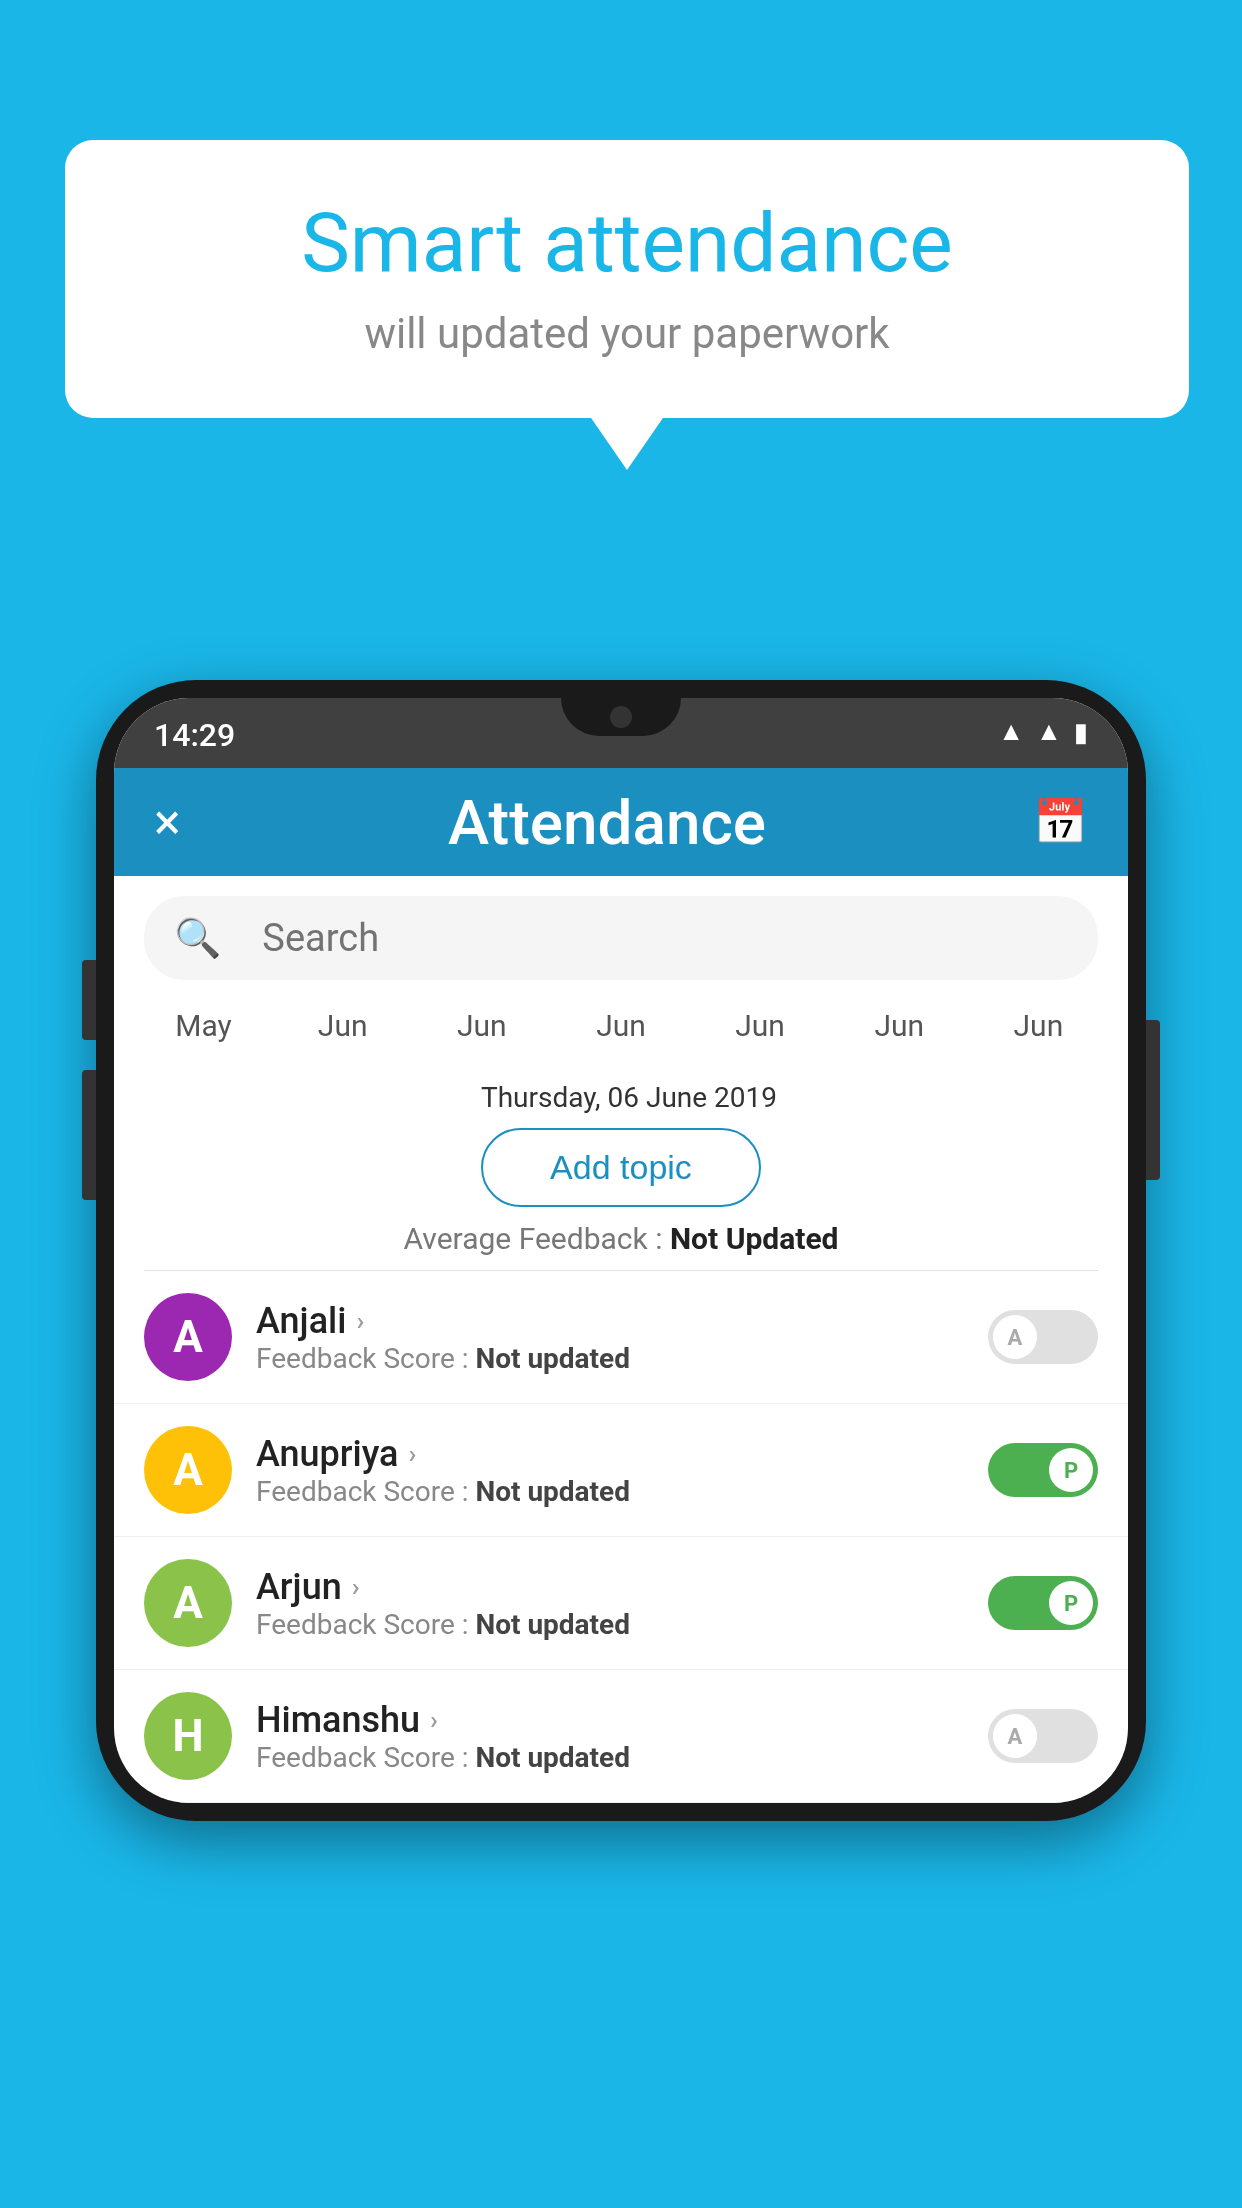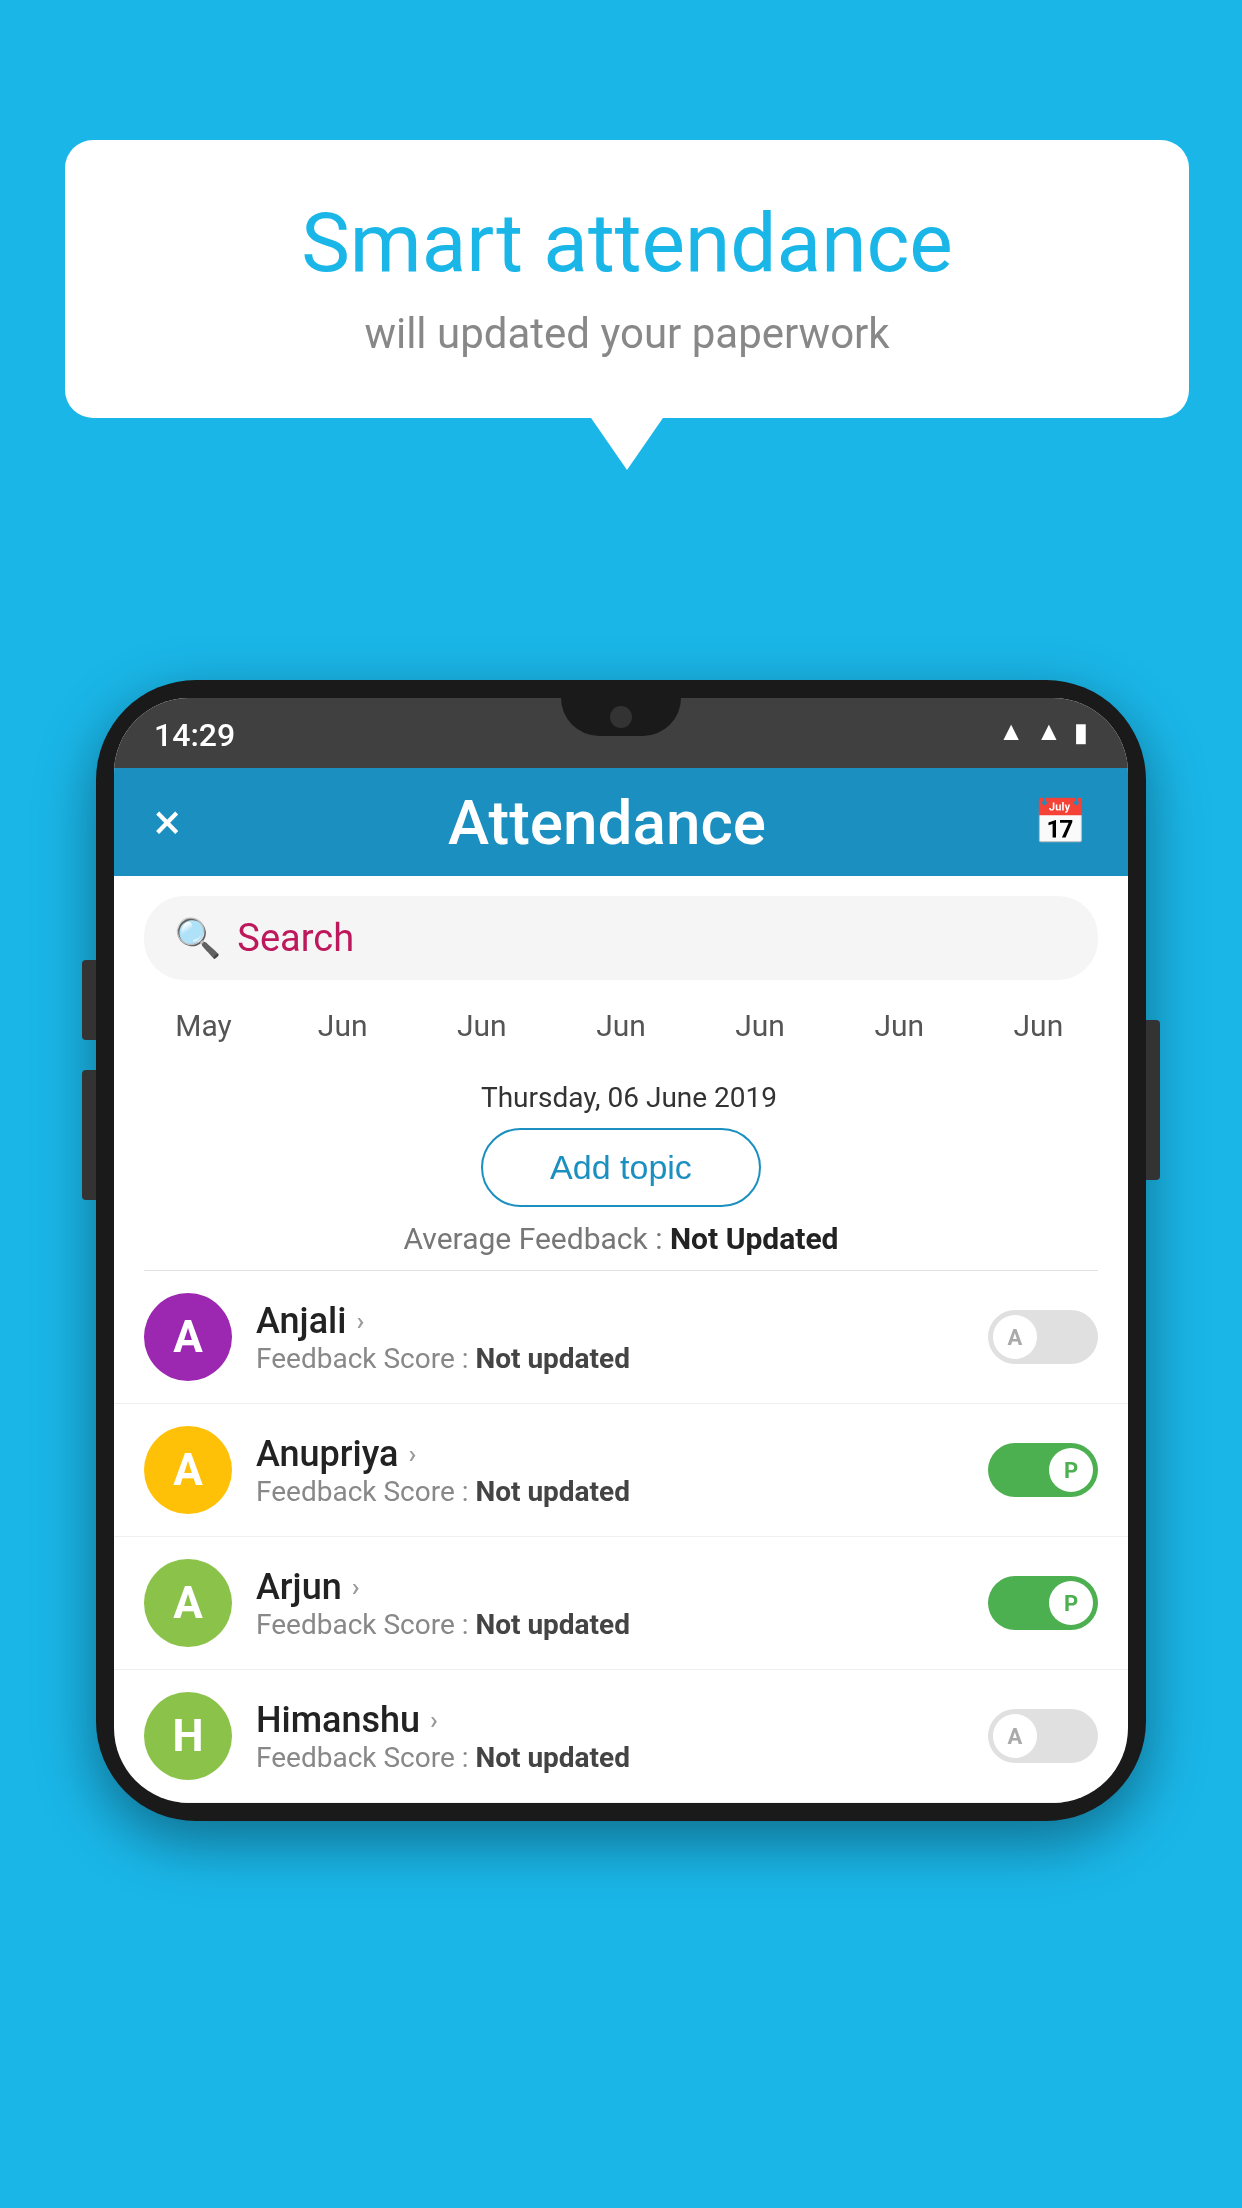--- a/index.html
+++ b/index.html
@@ -182,22 +182,23 @@
       display: flex;
       align-items: center;
       padding: 20px 30px;
       gap: 16px;
     }
     .search-icon {
       color: #999;
       font-size: 38px;
     }
     .search-text {
-      color: #be185d;
+      color: #737373;
       font-size: 38px;
+      margin-left: 25px;
     }
 
     
     .calendar-strip {
       padding: 10px 20px 20px;
     }
     .month-row {
       display: flex;
       justify-content: space-around;
       margin-bottom: 8px;

